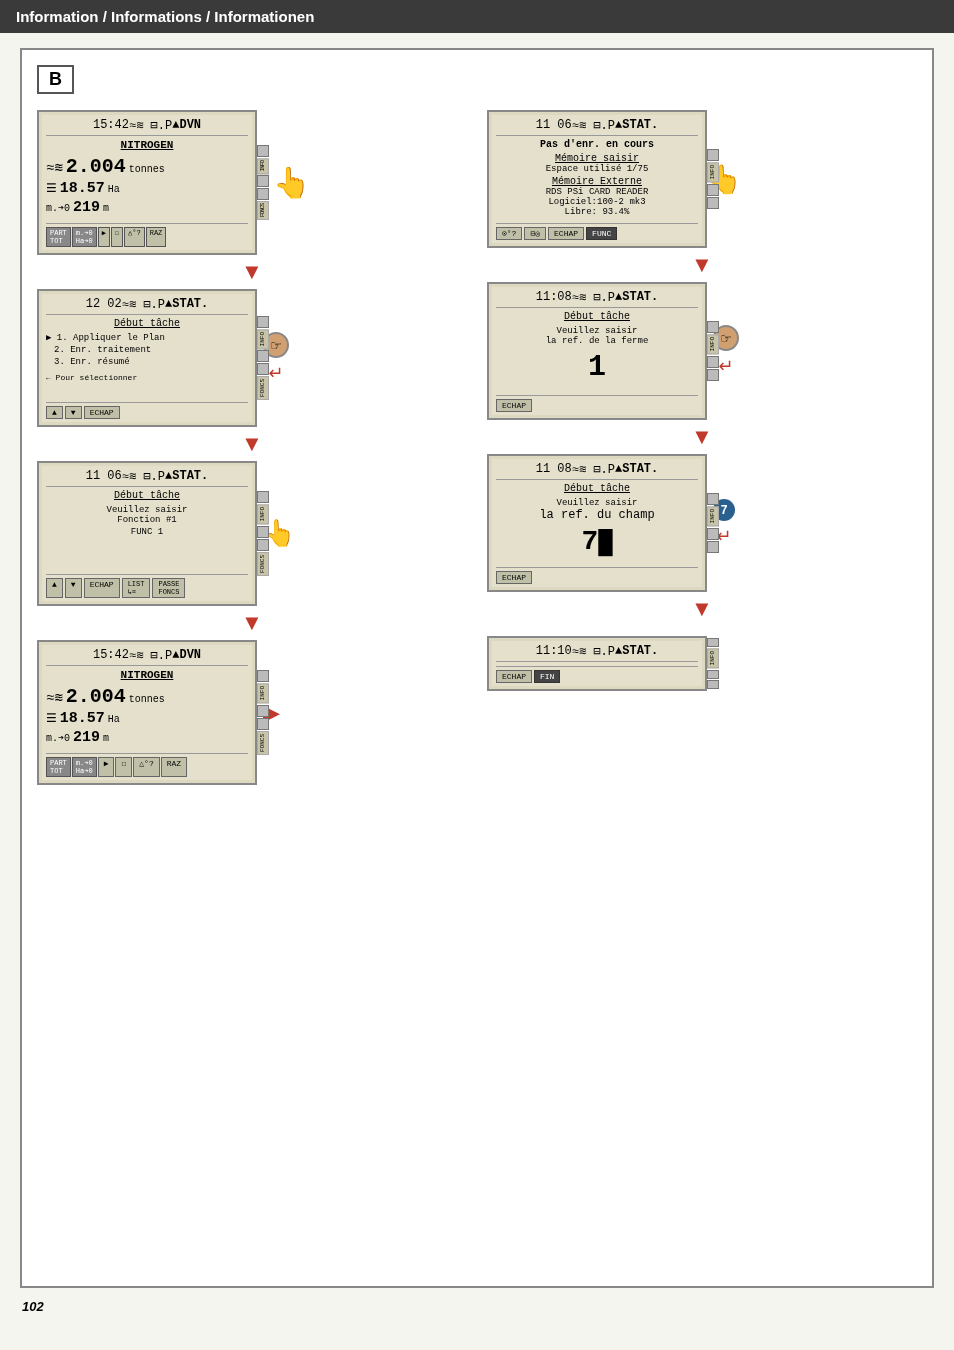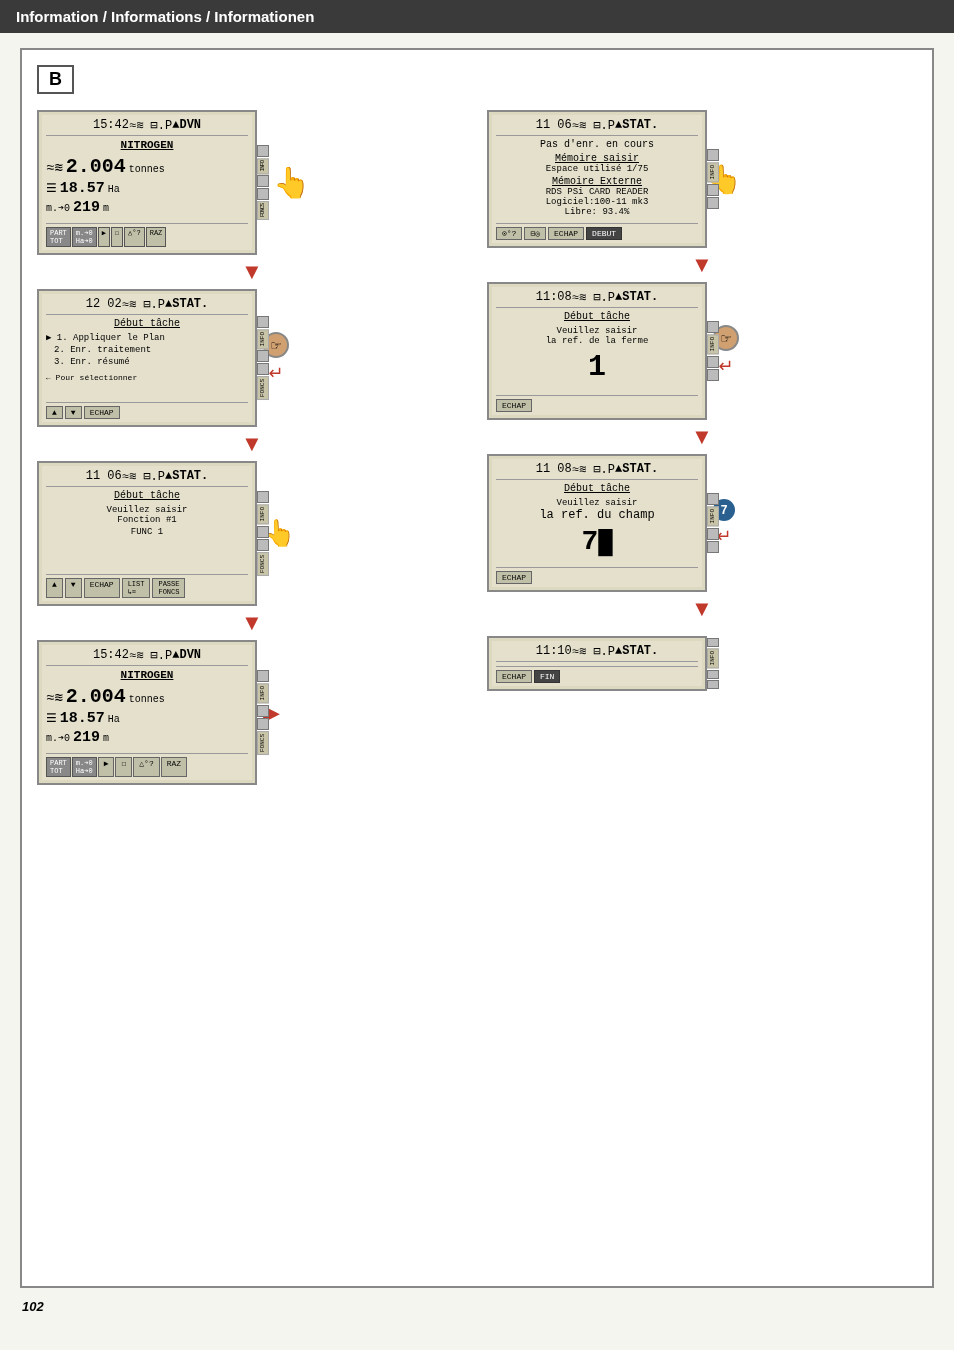--- a/index.html
+++ b/index.html
@@ -276,33 +276,33 @@
       <div style="display: flex; align-items: center; gap: 0; width: 100%;">
         <div style="position: relative; width: 220px;">
           <div class="dev">
             <div class="dev-inner">
               <div class="dev-topbar">
                 <span>11 06</span>
                 <span>≈≋ ⊟.P</span>
                 <span style="font-weight:bold;">▲STAT.</span>
               </div>
               <div class="dev-content">
-                <div style="font-size:10px; text-align:center; margin-bottom:3px;">Pas d'enr. en cours</div>
+                <div style="font-size:10px; text-align:center; margin-bottom:3px;font-weight:bold;">Pas d'enr. en cours</div>
                 <div style="font-size:10px; text-decoration:underline; text-align:center;">Mémoire saisir</div>
                 <div style="font-size:9px; text-align:center;">Espace utilisé 1/75</div>
                 <div style="font-size:10px; text-decoration:underline; text-align:center; margin-top:2px;">Mémoire Externe</div>
                 <div style="font-size:9px; text-align:center;">RDS PSi CARD READER</div>
-                <div style="font-size:9px; text-align:center;">Logiciel:100-11 mk3</div>
+                <div style="font-size:9px; text-align:center;">Logiciel:100-2 mk3</div>
                 <div style="font-size:9px; text-align:center;">Libre: 93.4%</div>
               </div>
               <div class="dev-bottombar">
                 <span class="dev-btn">⊙°?</span>
                 <span class="dev-btn">⊟◎</span>
                 <span class="dev-btn">ECHAP</span>
-                <span class="dev-btn-inv">DEBUT</span>
+                <span class="dev-btn-inv">FUNC</span>
               </div>
             </div>
             <div style="position:absolute; right:-16px; top:0; bottom:0; width:14px; display:flex; flex-direction:column; gap:1px; justify-content:center;">
               <div style="width:12px; height:12px; background:#bbb; border:1px solid #777;"></div>
               <div style="width:12px; writing-mode:vertical-rl; transform:rotate(180deg); font-size:6px; background:#c8c4a8; border:1px solid #aaa; text-align:center; padding:2px 1px;">INFO</div>
               <div style="width:12px; height:12px; background:#bbb; border:1px solid #777;"></div>
               <div style="width:12px; height:12px; background:#bbb; border:1px solid #777;"></div>
             </div>
           </div>
         </div>

